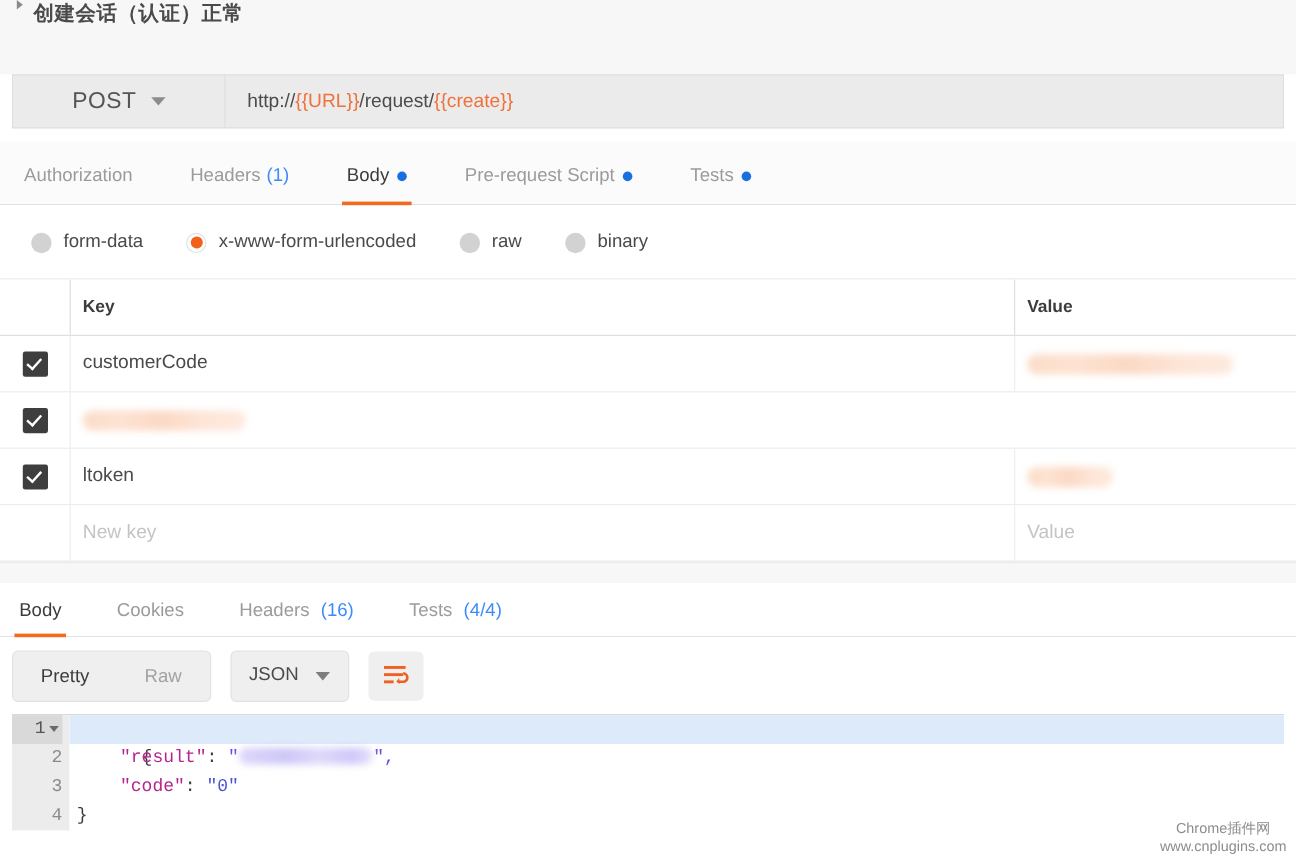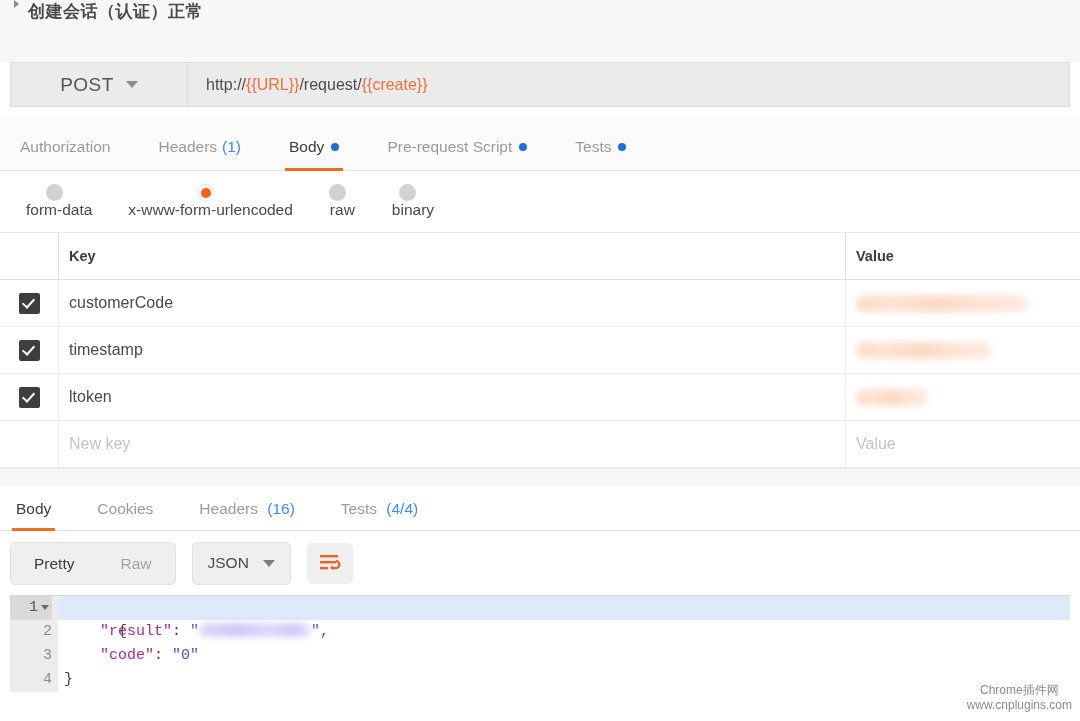--- a/index.html
+++ b/index.html
@@ -126,24 +126,23 @@
     height: 62px;
     display: flex;
     align-items: center;
     padding-left: 26px;
     box-sizing: border-box;
     background: #ffffff;
     border-bottom: 1px solid #e6e6e6;
   }
   .radio-item {
     display: flex;
-    align-items: center;
+    align-items: flex-end;
     margin-right: 36px;
     cursor: pointer;
-    flex-direction: column;
   }
   .radio-dot {
     width: 17px; height: 17px; border-radius: 50%;
     background: #d2d2d2;
     margin-right: 10px;
     flex: none;
   }
   .radio-item.selected .radio-dot {
     background: #ffffff;
     border: 1px solid #e3e3e3;
@@ -458,23 +457,20 @@
     </div>
     <div class="kv-val-cell">
       <span class="redact w1"></span>
     </div>
   </div>
 
   <div class="kv-row">
     <div class="kv-check-cell">
       <span class="checkbox"></span>
     </div>
-    <div class="kv-key-cell">
-      <span class="kv-text">timestamp</span>
-    </div>
     <div class="kv-val-cell">
       <span class="redact w2"></span>
     </div>
   </div>
 
   <div class="kv-row">
     <div class="kv-check-cell">
       <span class="checkbox"></span>
     </div>
     <div class="kv-key-cell">

